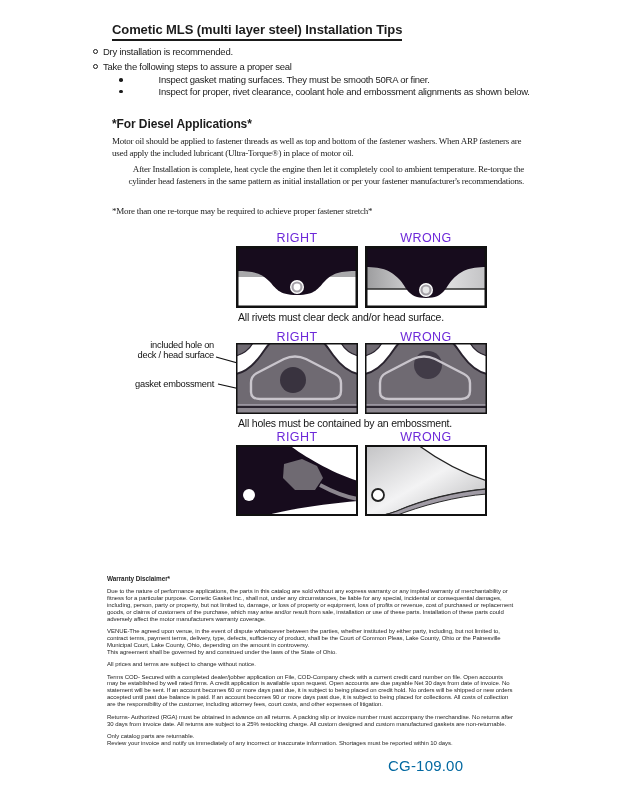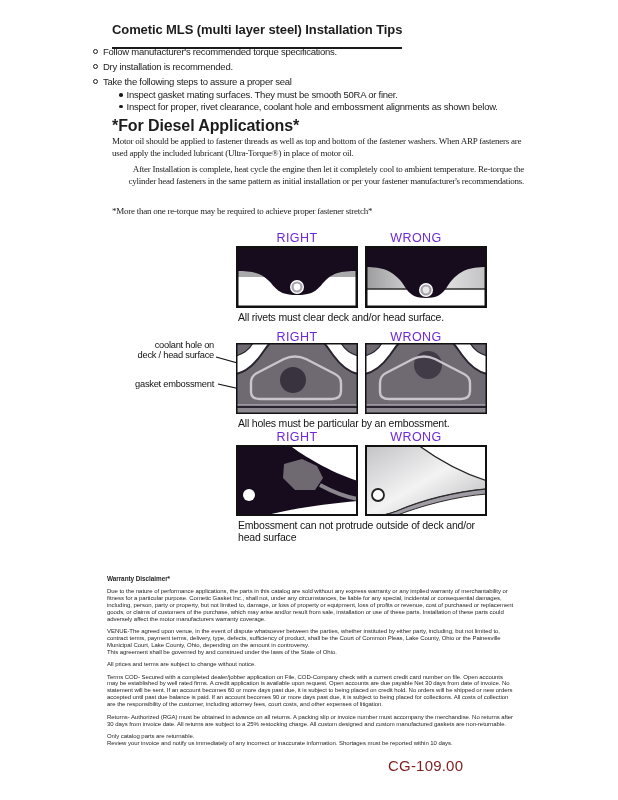--- a/index.html
+++ b/index.html
@@ -5,47 +5,47 @@
   html,body { margin:0; padding:0; background:#ffffff; }
   .page {
     position:relative; width:618px; height:800px; background:#fff;
     font-family:"Liberation Sans", sans-serif; color:#1c1c1c; overflow:hidden;
   }
   .abs { position:absolute; }
 
   
   .title {
     left:112px; top:22px; font-size:13px; font-weight:bold; letter-spacing:-0.1px;
-    border-bottom:2px solid #1a1a1a; padding-bottom:10px; display:inline-block;
+    border-bottom:2px solid #1a1a1a; padding-bottom:2px; display:inline-block;
   }
 
   
   .bullets { left:93px; top:44px; font-size:9.5px; letter-spacing:-0.25px; }
   .bullet-row { display:flex; align-items:center; line-height:15px; height:15px; }
   .bullet-glyph {
     display:inline-block; width:3px; height:3px; border:1px solid #1c1c1c;
     border-radius:50%; margin-right:5px; flex:0 0 auto;
   }
-  .sub-row { display:flex; align-items:center; line-height:11.5px; height:11.5px; margin-left:26px; }
+  .sub-row { display:flex; align-items:center; line-height:11.5px; height:11.5px; margin-left:26px;gap:32px; }
   .sub-glyph {
     display:inline-block; width:3.5px; height:3.5px; background:#1c1c1c;
     border-radius:50%; margin-right:4px; flex:0 0 auto;
   }
 
   
-  .diesel-heading { left:112px; top:117px; font-size:16px; font-weight:bold; letter-spacing:-0.1px; }
+  .diesel-heading { left:112px; top:117px; font-size:12px; font-weight:bold; letter-spacing:-0.1px; }
   .body-p { left:112px; width:412px; font-size:9px; line-height:11.7px; letter-spacing:-0.25px;font-family:Liberation Serif, serif; }
   .p1 { top:136px; }
   .p2 { top:164px;text-align:right; }
   .note { top:206px; }
 
   
   .dg-label { width:122px; text-align:center; font-size:12.5px; letter-spacing:0.4px; color:#6d28d9; }
   .lab-left  { left:236px; }
-  .lab-right { left:355px; }
+  .lab-right { left:365px; }
   .row1-lab { top:231px; } .row2-lab { top:330px; } .row3-lab { top:430px; }
   .dg-box { left:236px; }
   .dg-box.right-col { left:365px; }
   .row1-box { top:246px; } .row2-box { top:343px; } .row3-box { top:445px; }
   .dg-box svg { display:block; }
   .caption { left:238px; font-size:10.5px; letter-spacing:-0.2px; color:#151515; }
   .cap1 { top:311px; } .cap2 { top:417px; } .cap3 { top:519px; width:245px; line-height:12px; }
 
   
   .ann { width:102px; text-align:right; font-size:9.3px; line-height:10px; letter-spacing:-0.25px; color:#111; }
@@ -54,34 +54,30 @@
   .leaders { left:214px; top:353px; }
 
   
   .warranty { left:107px; top:575px; width:407px; color:#262626; }
   .warranty .w-head { font-size:6.4px; font-weight:bold; margin:0 0 6px 0; letter-spacing:-0.05px; }
   .warranty p {
     font-size:6px; line-height:6.9px; letter-spacing:-0.05px;
     margin:0 0 5.5px 0; white-space:pre-line;
   }
 
-  .page-code { left:388px; top:757px; font-size:15px; letter-spacing:0.2px; color:#7f1d1d; }
+  .page-code { left:388px; top:757px; font-size:15px; letter-spacing:0.2px; color:#0369a1; }
 </style>
 </head>
 <body>
 
 <div class="page">
 
   <div class="abs title">Cometic MLS (multi layer steel) Installation Tips</div>
 
   <div class="abs bullets">
-    <div class="bullet-row">
-      <span class="bullet-glyph"></span>
-      <span>Follow manufacturer's recommended torque specifications.</span>
-    </div>
     <div class="bullet-row">
       <span class="bullet-glyph"></span>
       <span>Dry installation is recommended.</span>
     </div>
     <div class="bullet-row">
       <span class="bullet-glyph"></span>
       <span>Take the following steps to assure a proper seal</span>
     </div>
     <div class="sub-row">
       <span class="sub-glyph"></span>
@@ -132,21 +128,21 @@
       <circle cx="61" cy="44" r="3.4" fill="#e9e9ea"></circle>
       <rect x="1.25" y="1.25" width="119.5" height="59.5" fill="none" stroke="#111" stroke-width="2.5"></rect>
     </svg>
   </div>
   <div class="abs caption cap1">All rivets must clear deck and/or head surface.</div>
 
   <div class="abs dg-label lab-left row2-lab">RIGHT</div>
   <div class="abs dg-label lab-right row2-lab">WRONG</div>
 
   <div class="abs ann ann-coolant">
-    <div>coolant hole on</div>
+    <div>included hole on</div>
     <div>deck / head surface</div>
   </div>
   <div class="abs ann ann-emboss">gasket embossment</div>
   <svg class="abs leaders" width="90" height="46" viewBox="0 0 90 46">
     <line x1="2" y1="4" x2="77" y2="25" stroke="#111" stroke-width="1.2"></line>
     <line x1="4" y1="31" x2="44" y2="40" stroke="#111" stroke-width="1.2"></line>
   </svg>
 
   <div class="abs dg-box row2-box">
     <svg width="122" height="71" viewBox="0 0 122 71">
@@ -173,21 +169,21 @@
       <path d="M0 31 C9 29 17 23 25 12 C28 8 31 3 34 0" stroke="#29232e" stroke-width="2" fill="none"></path>
       <path d="M122 31 C113 29 105 23 97 12 C94 8 91 3 88 0" stroke="#29232e" stroke-width="2" fill="none"></path>
       <circle cx="63" cy="22" r="14" fill="#413b47"></circle>
       <path d="M15 49 L15 40 Q15 33 21 30 L48 16 Q59 11 70 16 L99 31 Q105 34 105 40 L105 48 Q105 56 96 56 L24 56 Q15 56 15 49 Z" fill="none" stroke="#c9c5cc" stroke-width="2.4"></path>
       <rect y="61" width="122" height="1.6" fill="#9a95a0"></rect>
       <rect y="63" width="122" height="2" fill="#29232e"></rect>
       <rect y="65" width="122" height="6" fill="#8d8890"></rect>
       <rect x="0.75" y="0.75" width="120.5" height="69.5" fill="none" stroke="#111" stroke-width="1.5"></rect>
     </svg>
   </div>
-  <div class="abs caption cap2">All holes must be particular by an embossment.</div>
+  <div class="abs caption cap2">All holes must be contained by an embossment.</div>
 
   <div class="abs dg-label lab-left row3-lab">RIGHT</div>
   <div class="abs dg-label lab-right row3-lab">WRONG</div>
 
   <div class="abs dg-box row3-box">
     <svg width="122" height="71" viewBox="0 0 122 71">
       <rect width="122" height="71" fill="#fff"></rect>
       <path d="M0 0 H53 C68 11 94 27 122 36 V56 C88 59 53 64 28 71 H0 Z" fill="#170c1d"></path>
       <path d="M48 19 L66 14 L81 21 L87 33 L79 45 L59 45 L47 33 Z" fill="#6f6a72"></path>
       <path d="M84 40 C97 47 109 52 122 54" stroke="#8b868e" stroke-width="4" fill="none"></path>
@@ -204,21 +200,20 @@
             <stop offset="1" stop-color="#b5b5b7"></stop>
         </linearGradient>
       </defs>
       <rect width="122" height="71" fill="#fff"></rect>
       <path d="M0 0 H53 C68 11 94 27 122 36 V44 C90 47 58 55 32 66 C24 69 16 71 8 71 H0 Z" fill="url(#g3w)" stroke="#222" stroke-width="1.3"></path>
       <path d="M122 44 C90 47 58 55 32 66 C24 69 16 71 8 71 H30 C55 61 92 51 122 49 Z" fill="#a09ba5" stroke="#2a2a2a" stroke-width="1"></path>
       <circle cx="13" cy="50" r="6" fill="#fff" stroke="#222" stroke-width="1.8"></circle>
       <rect x="1" y="1" width="120" height="69" fill="none" stroke="#111" stroke-width="2"></rect>
     </svg>
   </div>
-  <div class="abs caption cap3">Embossment can not protrude outside of deck and/or head surface</div>
 
   <div class="abs warranty">
     <div class="w-head">Warranty Disclaimer*</div>
     <p>Due to the nature of performance applications, the parts in this catalog are sold without any express warranty or any implied warranty of merchantability or fitness for a particular purpose. Cometic Gasket Inc., shall not, under any circumstances, be liable for any special, incidental or consequential damages, including, person, party or property, but not limited to, damage, or loss of property or equipment, loss of profits or revenue, cost of purchased or replacement goods, or claims of customers of the purchase, which may arise and/or result from sale, installation or use of these parts.  Installation of these parts could adversely affect the motor manufacturers warranty coverage.</p>
     <p>VENUE-The agreed upon venue, in the event of dispute whatsoever between the parties, whether instituted by either party, including, but not limited to, contract terms, payment terms, delivery, type, defects, sufficiency of product, shall be the Court of Common Pleas, Lake County, Ohio or the Painesville Municipal Court, Lake County, Ohio, depending on the amount in controversy.
 This agreement shall be governed by and construed under the laws of the State of Ohio.</p>
     <p>All prices and terms are subject to change without notice.</p>
     <p>Terms COD- Secured with a completed dealer/jobber application on File, COD-Company check with a current credit card number on file.  Open accounts may be established by well rated firms.  A credit application is available upon request.  Open accounts are due payable Net 30 days from date of invoice.  No statement will be sent.  If an account becomes 60 or more days past due, it is subject to being placed on credit hold.  No orders will be shipped or new orders accepted until past due balance is paid.  If an account becomes 90 or more days past due, it is subject to being placed for collections.  All costs of collection are the responsibility of the customer, including attorney fees, court costs, and other expenses of litigation.</p>
     <p>Returns- Authorized (RGA) must be obtained in advance on all returns.  A packing slip or invoice number must accompany the merchandise.  No returns after 30 days from invoice date.  All returns are subject to a 25% restocking charge.  All custom designed and custom manufactured gaskets are non-returnable.</p>
     <p>Only catalog parts are returnable.

